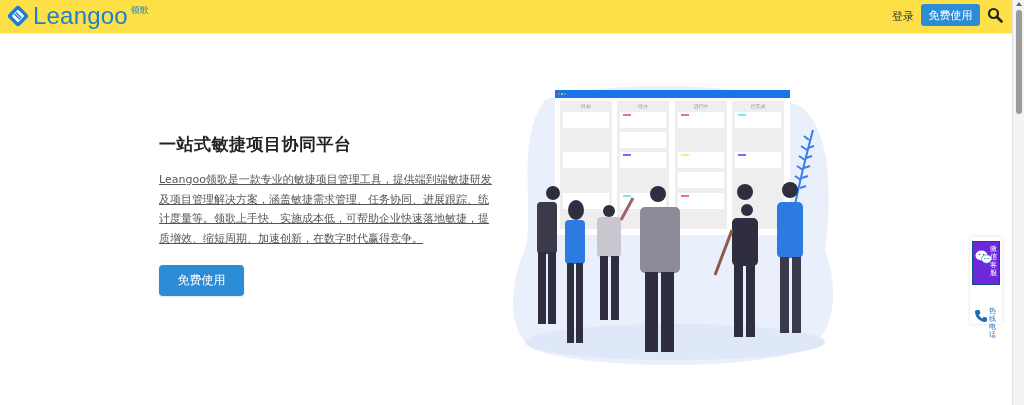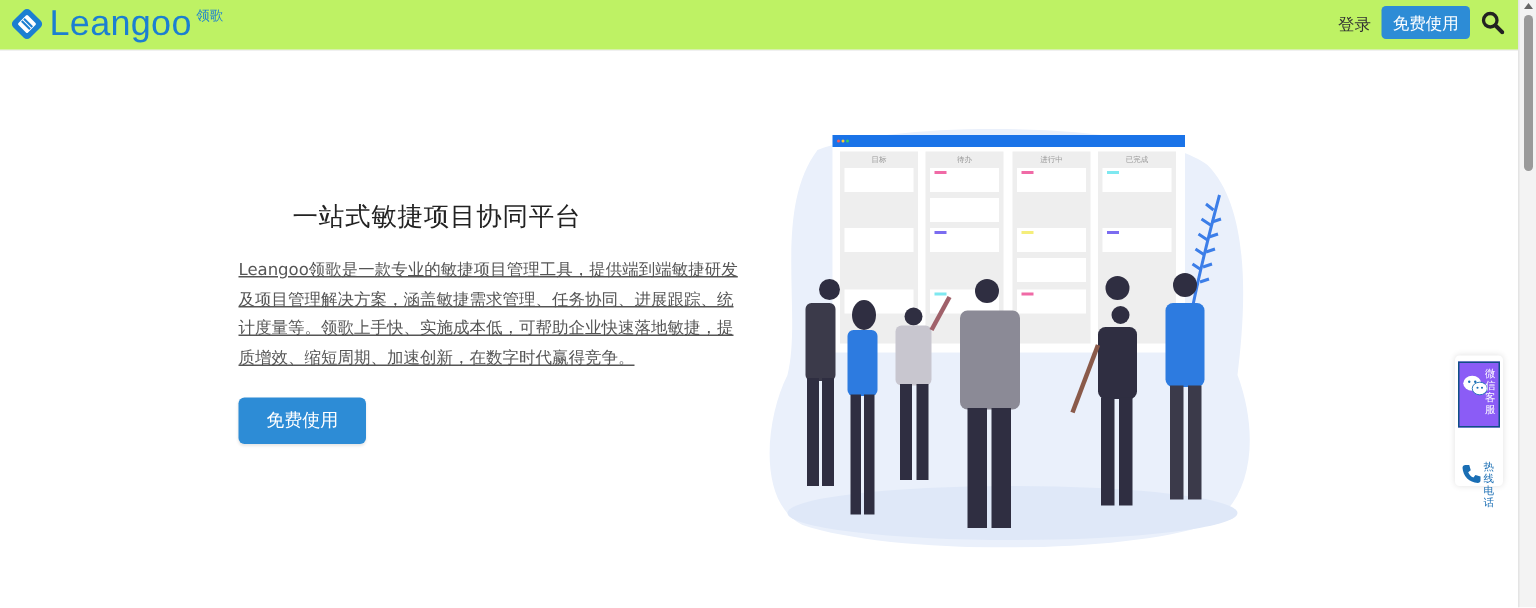--- a/index.html
+++ b/index.html
@@ -1,43 +1,43 @@
 <!DOCTYPE html>
 <html><head>
 <meta charset="utf-8">
 <style>
   * { box-sizing: border-box; margin: 0; padding: 0; }
   html, body { width: 1024px; height: 405px; overflow: hidden; background: #fff; }
   body { font-family: "DejaVu Sans", "Liberation Sans", sans-serif; color: #333; position: relative; }
 
-  .topbar { position: absolute; left: 0; top: 0; width: 1012px; height: 34px; background: #bef264; border-bottom: 1px solid #f0f0f0; }
+  .topbar { position: absolute; left: 0; top: 0; width: 1012px; height: 34px; background: #fde047; border-bottom: 1px solid #f0f0f0; }
   .logo { position: absolute; left: 6px; top: 4px; display: flex; align-items: flex-end; }
   .logo-mark { width: 24px; height: 24px; }
   .logo-text { font-family: "Liberation Sans", sans-serif; font-size: 24px; color: #1b7fd1; line-height: 24px; margin-left: 3px; letter-spacing: 0.2px; }
   .logo-sub { font-size: 9px; color: #1b7fd1; margin-left: 3px; margin-bottom: 11px; }
 
   .nav { position: absolute; top: 0; left: 346px; height: 34px; display: flex; align-items: center; }
   .nav-item { font-size: 11px; color: #444; margin-right: 23px; cursor: pointer; white-space: nowrap; }
 
   .login { position: absolute; top: 9px; left: 892px; font-size: 11px; color: #333; cursor: pointer; }
   .btn-top { position: absolute; top: 4px; left: 921px; width: 59px; height: 22px; background: #2d8cd6; color: #fff; font-size: 11px; border-radius: 3px; border: none; display: flex; align-items: center; justify-content: center; cursor: pointer; }
   .search-icon { position: absolute; top: 7px; left: 987px; width: 16px; height: 16px; cursor: pointer; }
 
   .scrollbar { position: absolute; right: 0; top: 0; width: 12px; height: 405px; background: #f3f3f3; border-left: 1px solid #e4e4e4; }
   .scroll-thumb { position: absolute; left: 3px; top: 10px; width: 6px; height: 104px; background: #9a9a9a; border-radius: 3px; }
   .scroll-up { position: absolute; left: 3px; top: 2px; width: 0; height: 0; border-left: 3px solid transparent; border-right: 3px solid transparent; border-bottom: 4px solid #666; }
 
-  .hero-title { position: absolute; left: 159px; top: 133px; font-size: 17px; font-weight: normal; color: #222; letter-spacing: 0.5px; margin-left: 36px; }
+  .hero-title { position: absolute; left: 159px; top: 133px; font-size: 17px; font-weight: bold; color: #222; letter-spacing: 0.5px; }
   .hero-desc { position: absolute; left: 159px; top: 170px; width: 335px; font-size: 11px; line-height: 19.5px; color: #555; text-decoration: underline; }
   .hero-btn { position: absolute; left: 159px; top: 265px; width: 85px; height: 31px; background: #2d8cd6; color: #fff; border-radius: 4px; font-size: 12px; display: flex; align-items: center; justify-content: center; cursor: pointer; border: none; box-shadow: 0 1px 2px rgba(0,0,0,0.1); }
 
   .illustration { position: absolute; left: 505px; top: 80px; width: 335px; height: 285px; }
 
   .side-widget { position: absolute; left: 970px; top: 237px; width: 32px; height: 87px; background: #fff; border-radius: 3px; box-shadow: 0 0 4px rgba(0,0,0,0.12); }
-  .wechat-btn { position: absolute; left: 2px; top: 4px; width: 28px; height: 44px; background: #8b5cf6; border: 1px solid #0f4f86; cursor: pointer; }
+  .wechat-btn { position: absolute; left: 2px; top: 4px; width: 28px; height: 44px; background: #6d28d9; border: 1px solid #0f4f86; cursor: pointer; }
   .wechat-icon { position: absolute; left: 2px; top: 8px; width: 17px; height: 14px; }
   .wechat-label { position: absolute; left: 17px; top: 3px; width: 9px; font-size: 7px; line-height: 8px; color: #fff; }
   .phone-btn { position: absolute; left: 2px; top: 66px; width: 28px; height: 34px; cursor: pointer; }
   .phone-icon { position: absolute; left: 2px; top: 6px; width: 14px; height: 14px; }
   .phone-label { position: absolute; left: 17px; top: 4px; width: 9px; font-size: 7px; line-height: 8px; color: #1a6eb4; }
 </style>
 </head>
 <body>
 
 <div class="topbar">

